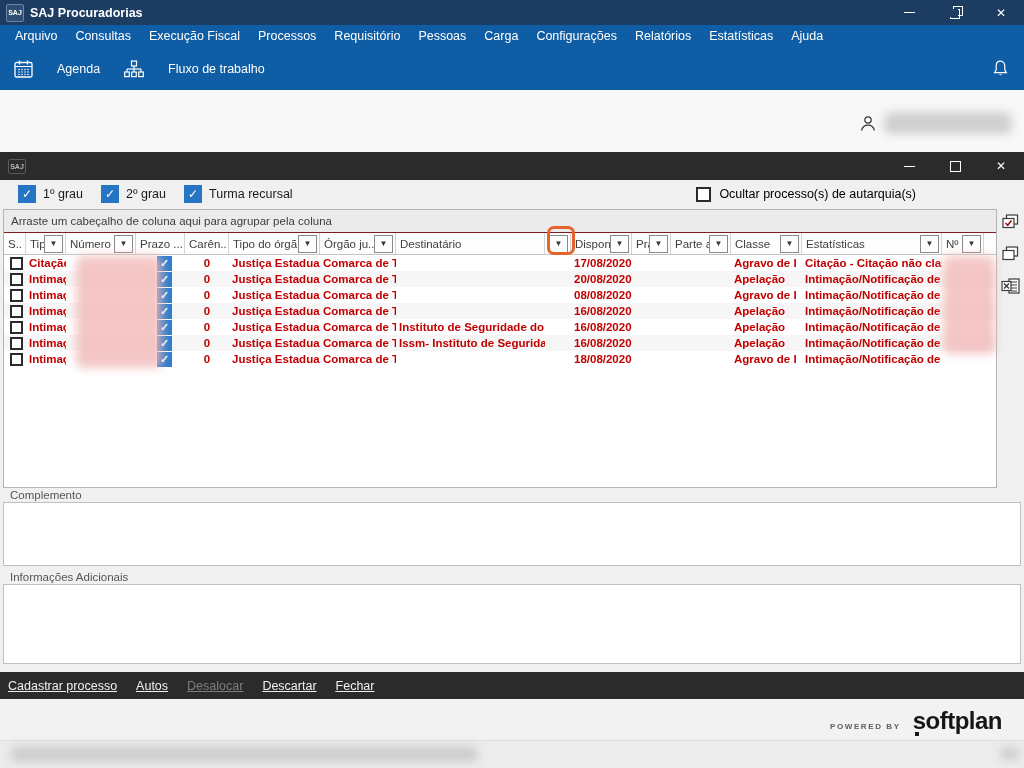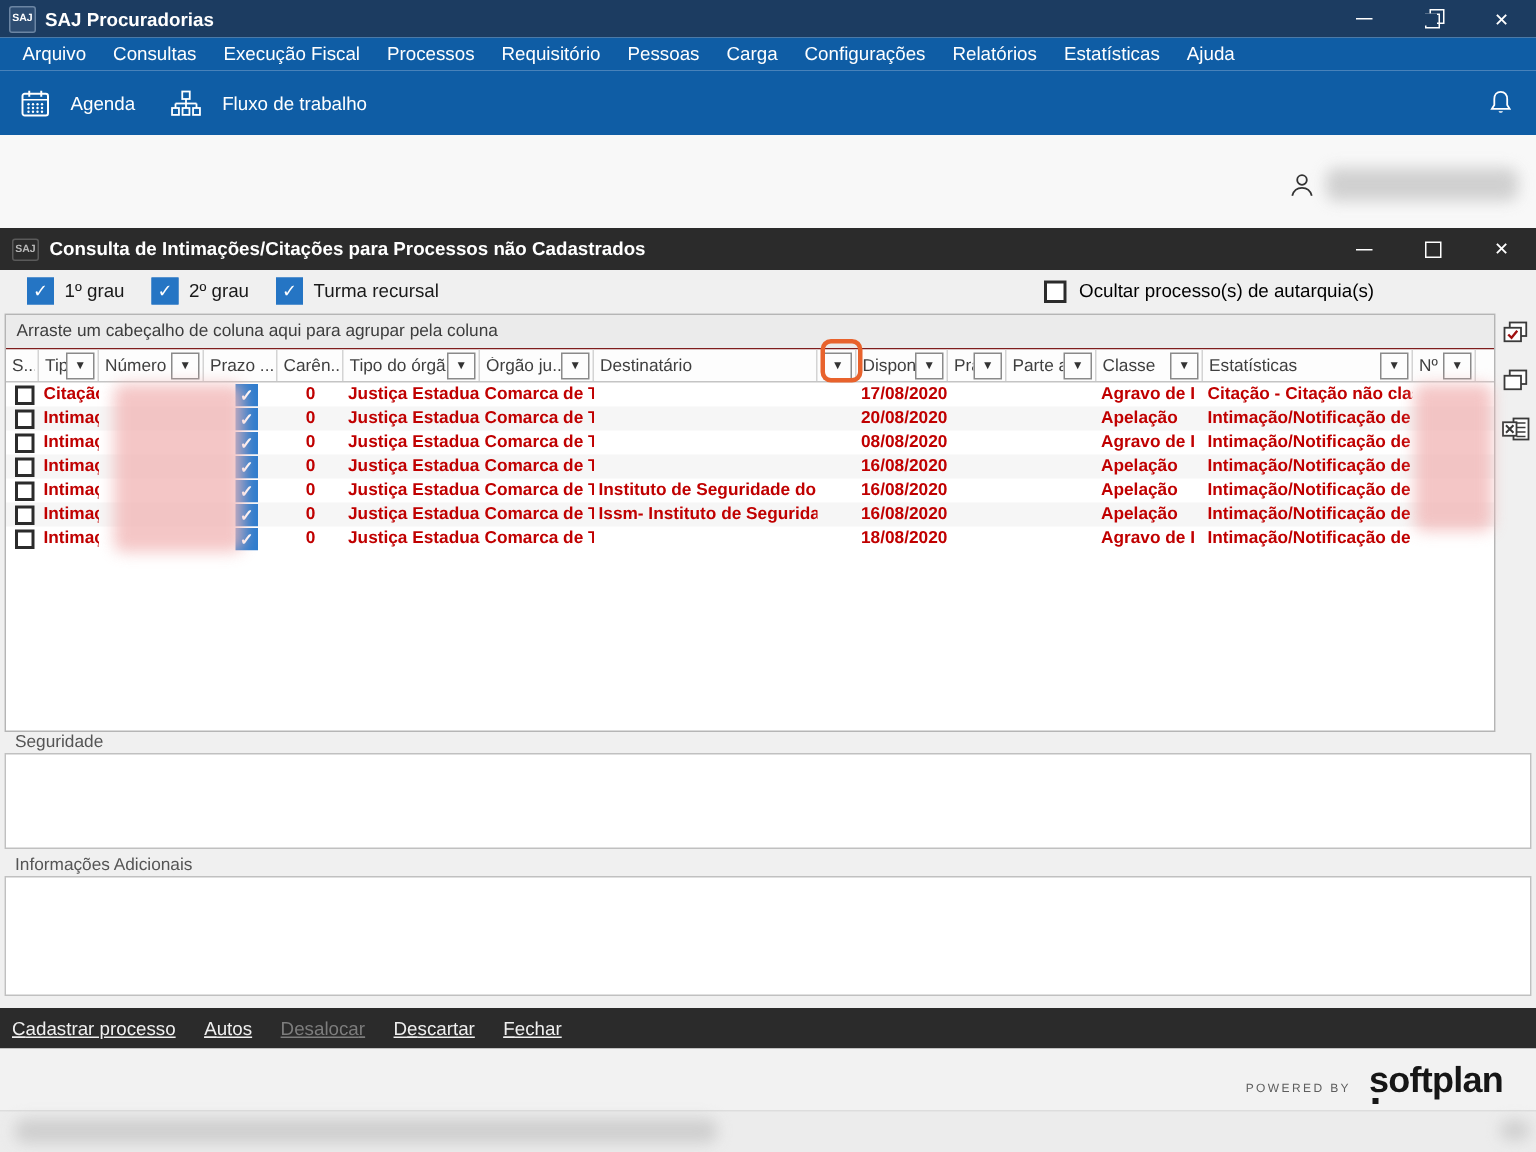--- a/index.html
+++ b/index.html
@@ -19,21 +19,21 @@
   .g-restore::before{content:'';position:absolute;left:2px;top:-4px;width:8px;height:8px;border:1px solid #fff;}
   .g-restore::after{content:'';position:absolute;left:-1px;top:-1px;width:8px;height:8px;background:#1c3c61;}
   .g-max{display:block;width:9px;height:9px;border:1.2px solid #fff;}
 
   .menubar{position:absolute;left:0;top:25px;width:1024px;height:22px;background:#0f5da5;
     display:flex;align-items:center;padding-left:6px;box-sizing:border-box;}
   .menu-item{color:#fff;font-size:12.5px;padding:0 9px;line-height:22px;}
 
   .toolbar{position:absolute;left:0;top:47px;width:1024px;height:43px;background:#0f5da5;
     display:flex;align-items:center;color:#fff;}
-  .tool-item{display:flex;align-items:center;gap:14px;margin-left:14px;font-size:12.5px;}
+  .tool-item{display:flex;align-items:center;gap:24px;margin-left:14px;font-size:12.5px;}
   .bell{margin-left:auto;margin-right:16px;display:flex;align-items:center;}
 
   .content{position:absolute;left:0;top:90px;width:1024px;height:62px;background:#f8f8f8;}
   .userarea{position:absolute;right:12px;top:22px;display:flex;align-items:center;gap:8px;}
 
   
   .dialog{position:absolute;left:0;top:152px;width:1024px;height:547px;background:#f0f0f0;}
   .dlg-titlebar{position:absolute;left:0;top:0;width:100%;height:28px;background:#2b2b2b;
     display:flex;align-items:center;color:#fff;}
   .dlg-icon{width:16px;margin:0 7px 0 8px;font-size:7px;font-weight:bold;color:#b9b9b9;
@@ -72,21 +72,21 @@
   .textbox{position:absolute;left:3px;width:1018px;background:#fff;border:1px solid #c0c0c0;box-sizing:border-box;}
 
   .btnbar{position:absolute;left:0;top:520px;width:100%;height:27px;background:#2b2b2b;
     display:flex;align-items:center;gap:19px;padding-left:8px;box-sizing:border-box;}
   .dlg-btn{font-size:12.5px;color:#f0f0f0;background:none;border:none;font-family:inherit;padding:0;text-decoration:underline;}
   .dlg-btn.disabled{color:#7d7d7d;}
 
   
   .footer{position:absolute;left:0;top:699px;width:1024px;height:41px;background:#f2f2f2;}
   .powered-wrap{position:absolute;right:22px;top:10px;display:flex;align-items:baseline;gap:12px;}
-  .powered{font-size:8px;letter-spacing:1.6px;color:#5e5e5e;font-weight:normal;}
+  .powered{font-size:8px;letter-spacing:1.6px;color:#5e5e5e;font-weight:bold;}
   .brand{position:relative;font-size:24px;font-weight:800;color:#161616;letter-spacing:-0.5px;line-height:1;}
   .brand::after{content:'';position:absolute;left:2px;bottom:-3px;width:4px;height:4px;background:#161616;}
   .statusbar{position:absolute;left:0;top:740px;width:1024px;height:28px;background:#ececec;border-top:1px solid #dddddd;}
 
   
   .redact{position:absolute;border-radius:6px;}
   .redact.pink{background:#f2b8b8;filter:blur(5px);opacity:.8;}
   .redact.gray{background:#c9c9c9;filter:blur(5px);opacity:.85;}
   .highlight-ring{position:absolute;left:547px;top:226px;width:28px;height:29px;
     border:3px solid #e8622c;border-radius:7px;box-sizing:border-box;}
@@ -186,21 +186,20 @@
             <path d="M1.5 15.5 C2.5 11.5 5 10.2 8 10.2 C11 10.2 13.5 11.5 14.5 15.5" fill="none" stroke="#333" stroke-width="1.2"></path>
           </svg>
       </span>
       <span class="redact gray" style="position:relative;display:block;width:128px;height:22px;"></span>
     </div>
   </div>
 
   <div class="dialog">
     <div class="dlg-titlebar">
       <span class="dlg-icon">SAJ</span>
-      <span class="dlg-title">Consulta de Intimações/Citações para Processos não Cadastrados</span>
       <div class="win-controls">
         <div class="wc">
             <span class="g-min"></span>
           </div>
         <div class="wc">
             <span class="g-max"></span>
           </div>
         <div class="wc">✕</div>
       </div>
     </div>
@@ -455,21 +454,21 @@
             <line x1="10" y1="4" x2="16" y2="4" stroke="#3a3a3a" stroke-width="1"></line>
             <line x1="10" y1="7" x2="16" y2="7" stroke="#3a3a3a" stroke-width="1"></line>
             <line x1="10" y1="10" x2="16" y2="10" stroke="#3a3a3a" stroke-width="1"></line>
             <line x1="10" y1="13" x2="16" y2="13" stroke="#3a3a3a" stroke-width="1"></line>
             <rect x="1" y="3.5" width="9" height="9" fill="#fff" stroke="#3a3a3a" stroke-width="1.2"></rect>
             <path d="M3 5.5 l5 5 M8 5.5 l-5 5" stroke="#3a3a3a" stroke-width="1.4"></path>
           </svg>
       </span>
     </div>
 
-    <div class="section-label" style="top:337px;">Seguridade</div>
+    <div class="section-label" style="top:337px;">Complemento</div>
     <div class="textbox" style="top:350px;height:64px;"></div>
 
     <div class="section-label" style="top:419px;">Informações Adicionais</div>
     <div class="textbox" style="top:432px;height:80px;"></div>
 
     <div class="btnbar" id="btnbar">
         <button class="dlg-btn"><u>C</u>adastrar processo</button>
         <button class="dlg-btn"><u>A</u>utos</button>
         <button class="dlg-btn disabled">Desaloca<u>r</u></button>
         <button class="dlg-btn">D<u>e</u>scartar</button>

